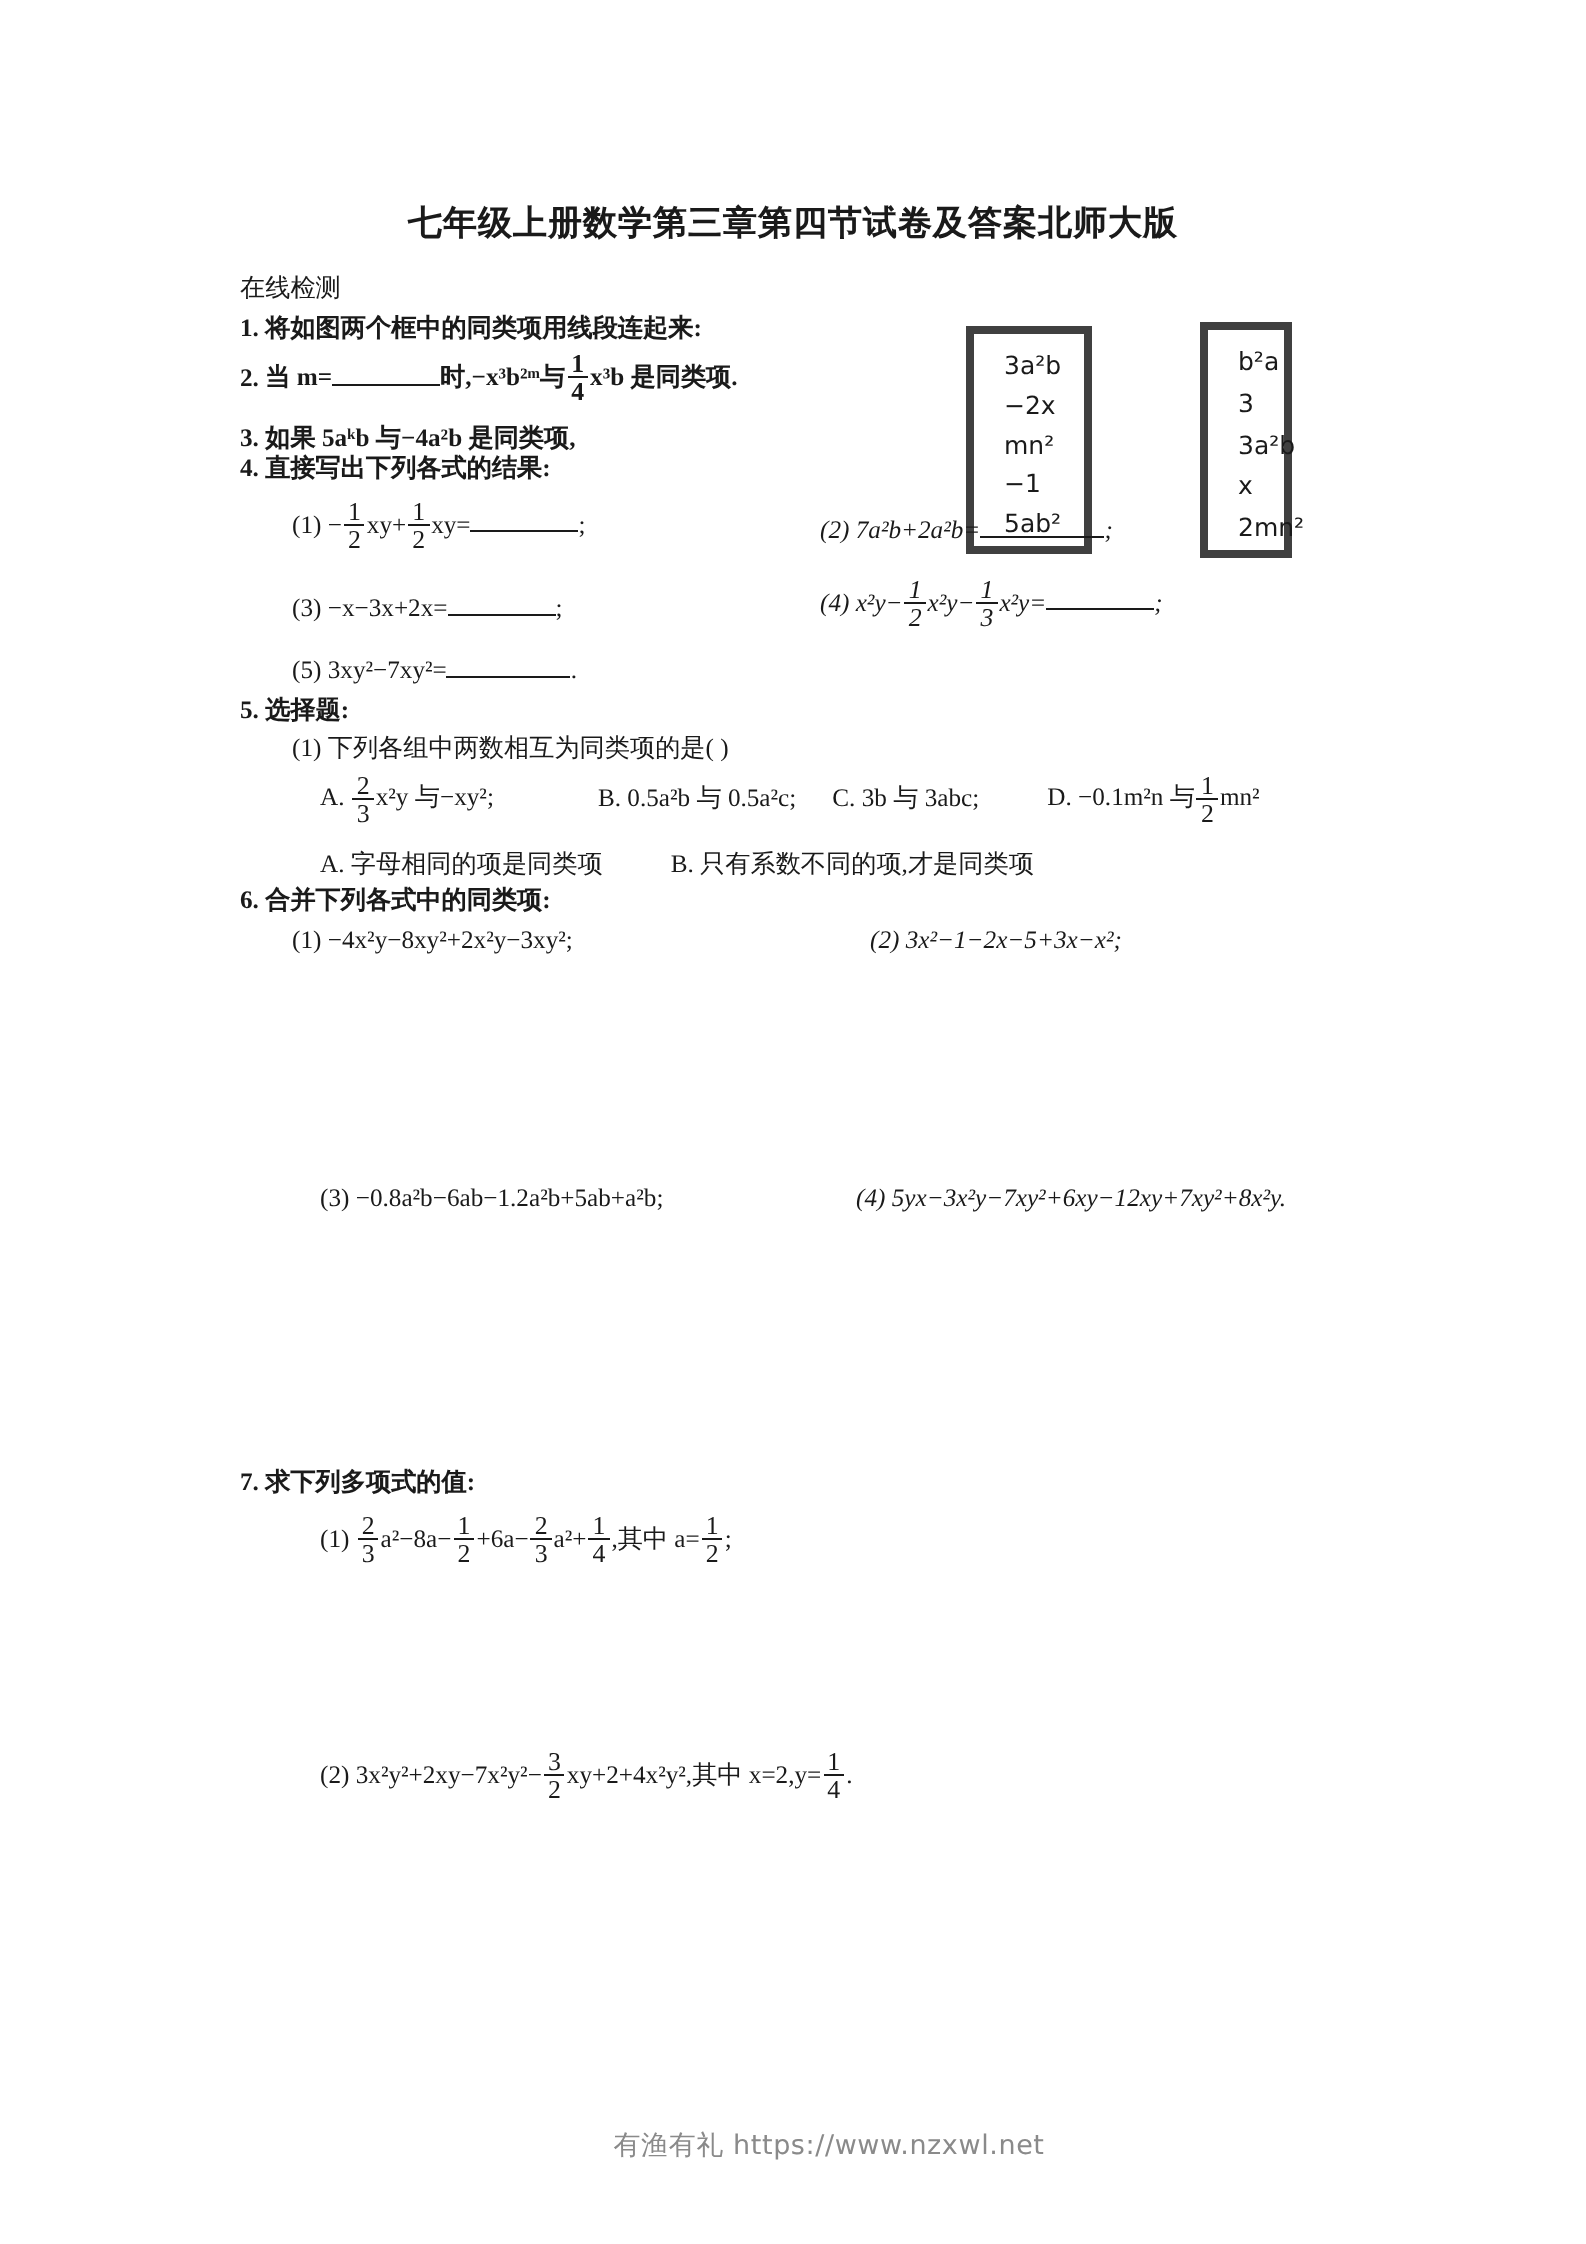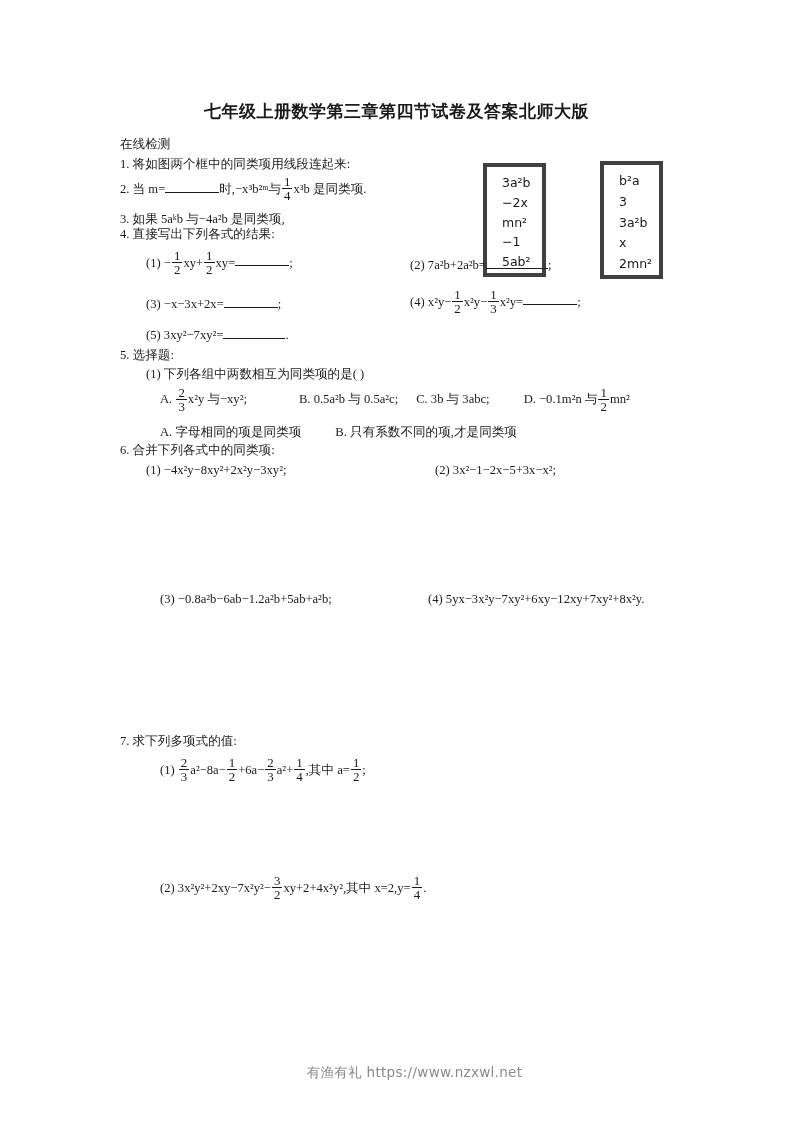--- a/index.html
+++ b/index.html
@@ -41,38 +41,39 @@
     font-size: 12.6px;
     line-height: 1.0;
   }
   .lead {
     font-size: 12.6px;
     margin: 0 0 7px 0;
   }
   .q {
     margin: 0 0 6px 0;
     white-space: nowrap;
+    font-weight: bold;
   }
   .q-num { display: inline-block; }
   .sub {
     margin: 0 0 6px 0;
     padding-left: 26px;
     white-space: nowrap;
   }
   .indent2 { padding-left: 40px; }
   .indent3 { padding-left: 16px; }
 
   
   .row2 {
     position: relative;
     margin: 0 0 6px 0;
     height: 17px;
   }
   .row2 .colA { position: absolute; left: 26px; top: 0; white-space: nowrap; }
-  .row2 .colB { position: absolute; left: 290px; top: 0; white-space: nowrap; }
+  .row2 .colB { position: absolute; left: 290px; top: 0; white-space: nowrap; font-style: italic; }
   .row2.tall { height: 30px; }
   .row2.tall .colA, .row2.tall .colB { top: 2px; }
 
   
   .frac {
     display: inline-block;
     vertical-align: middle;
     text-align: center;
     font-size: 0.95em;
     line-height: 1.02;
@@ -100,21 +101,21 @@
   
   .term-box {
     position: absolute;
     border: 4px solid #404040;
     box-sizing: border-box;
     font-family: "DejaVu Sans", "Liberation Sans", sans-serif;
     font-size: 12.5px;
     padding: 6px 0 6px 0;
   }
   #term-box-left  { left: 483px; top: 163px; width: 63px; height: 114px; }
-  #term-box-right { left: 600px; top: 161px; width: 63px; height: 118px; }
+  #term-box-right { left: 600px; top: 161px; width: 46px; height: 118px; }
   .term-box .term {
     display: block;
     padding: 0 0 0 15px;
     line-height: 19.8px;
     white-space: nowrap;
   }
   #term-box-right .term { line-height: 20.8px; }
 
   
   .footer {

